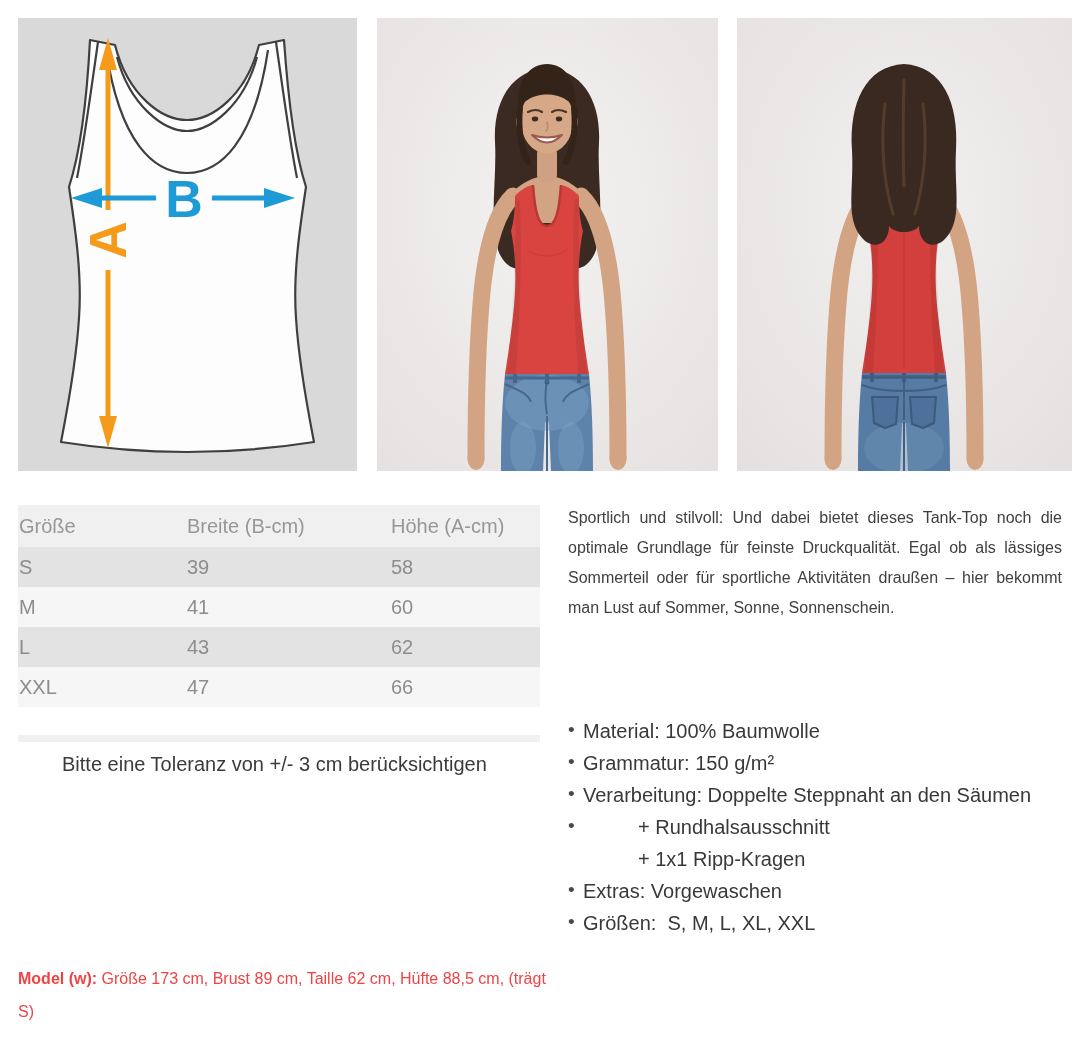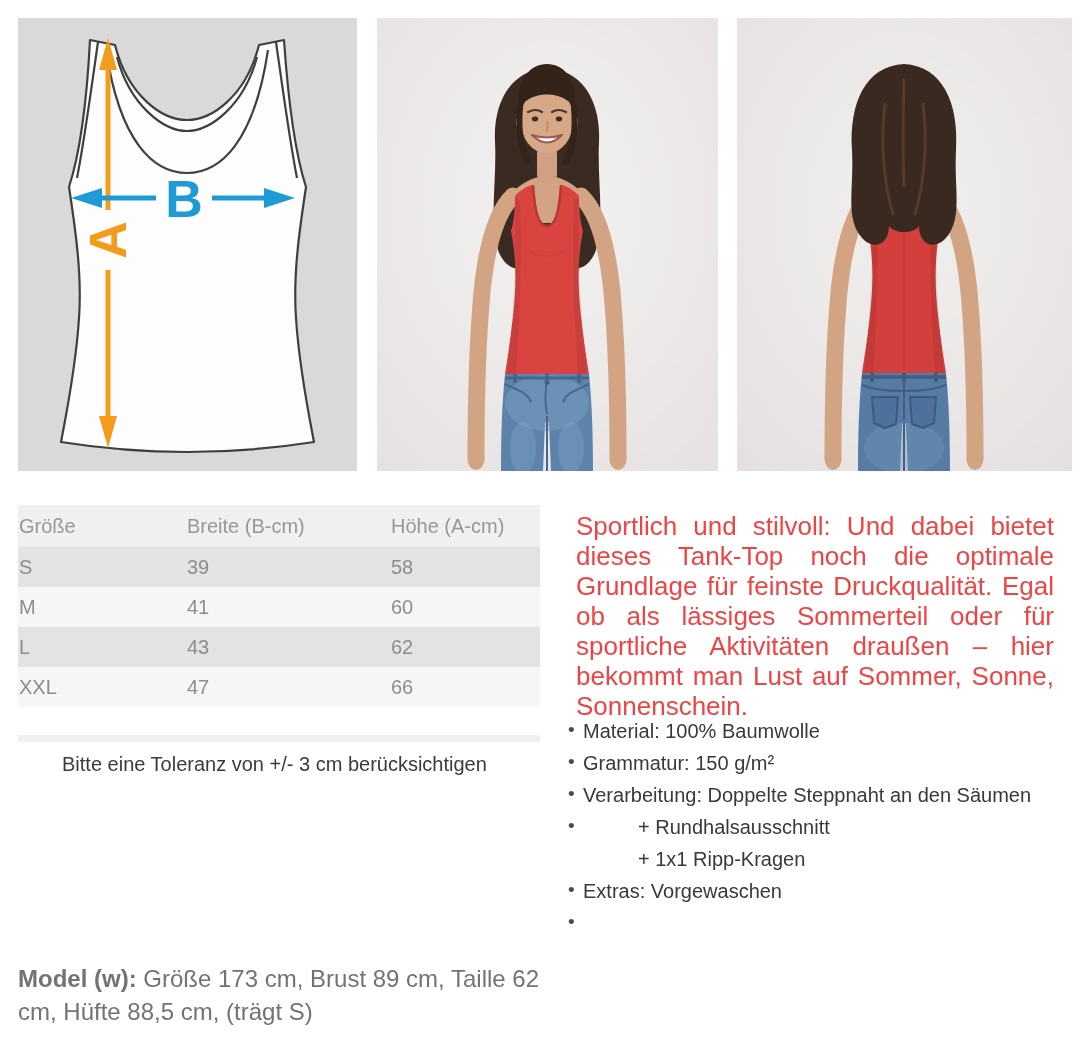--- a/index.html
+++ b/index.html
@@ -19,26 +19,26 @@
   .size-table th{font-weight:400;color:#979797;text-align:left;height:40px;}
   .size-table td{height:38px;}
   .size-table th:nth-child(1),.size-table td:nth-child(1){width:168px;box-sizing:border-box;}
   .size-table th:nth-child(2),.size-table td:nth-child(2){width:202px;}
   .size-table thead tr{background:#f1f0f0;}
   .size-table tbody tr:nth-child(odd){background:#e4e3e3;}
   .size-table tbody tr:nth-child(even){background:#f7f6f6;}
   .table-footer-strip{position:absolute;left:18px;top:735px;width:522px;height:7px;background:#f1f0f0;}
 
   .tolerance{position:absolute;left:18px;top:753px;font-size:20px;color:#3b3b3b;margin-left:44px;}
-  .model-info{position:absolute;left:18px;top:962px;width:535px;font-size:24px;line-height:33px;color:#737373;}
+  .model-info{position:absolute;left:18px;top:962px;width:535px;font-size:16px;line-height:33px;color:#ef4444;}
   .model-info .bold{font-weight:bold;}
 
   
   .right-col{position:absolute;left:568px;top:503px;width:494px;}
-  .desc{margin:8px;font-size:26px;line-height:30px;text-align:justify;color:#ef4444;}
+  .desc{margin:0;font-size:16px;line-height:30px;text-align:justify;color:#404040;}
   .features{position:absolute;left:0;top:212px;width:494px;font-size:20px;line-height:32px;color:#393939;}
   .feature{position:relative;padding-left:15px;white-space:pre-wrap;}
   .feature .dot{position:absolute;left:0;top:-1px;font-size:19px;color:#4a4a4a;}
   .feature.indent1{padding-left:70px;}
   .feature.indent2{padding-left:80px;}
 </style>
 </head>
 <body>
 
 <div class="page">
@@ -243,17 +243,17 @@
     <p class="desc">Sportlich und stilvoll: Und dabei bietet dieses Tank-Top noch die optimale Grundlage für feinste Druckqualität. Egal ob als lässiges Sommerteil oder für sportliche Aktivitäten draußen – hier bekommt man Lust auf Sommer, Sonne, Sonnenschein.</p>
 
     <div class="features">
       <div class="feature"><span class="dot">•</span><span>Material: 100% Baumwolle</span></div>
       <div class="feature"><span class="dot">•</span><span>Grammatur: 150 g/m²</span></div>
       <div class="feature"><span class="dot">•</span><span>Verarbeitung: Doppelte Steppnaht an den Säumen</span></div>
       <div class="feature"><span class="dot">•</span></div>
       <div class="feature indent1"><span>+ Rundhalsausschnitt</span></div>
       <div class="feature indent1"><span>+ 1x1 Ripp-Kragen</span></div>
       <div class="feature"><span class="dot">•</span><span>Extras: Vorgewaschen</span></div>
-      <div class="feature"><span class="dot">•</span></div>
+      <div class="feature"><span class="dot">•</span><span>Größen:  S, M, L, XL, XXL</span></div>
     </div>
   </div>
 
 </div>
 
 </body></html>

